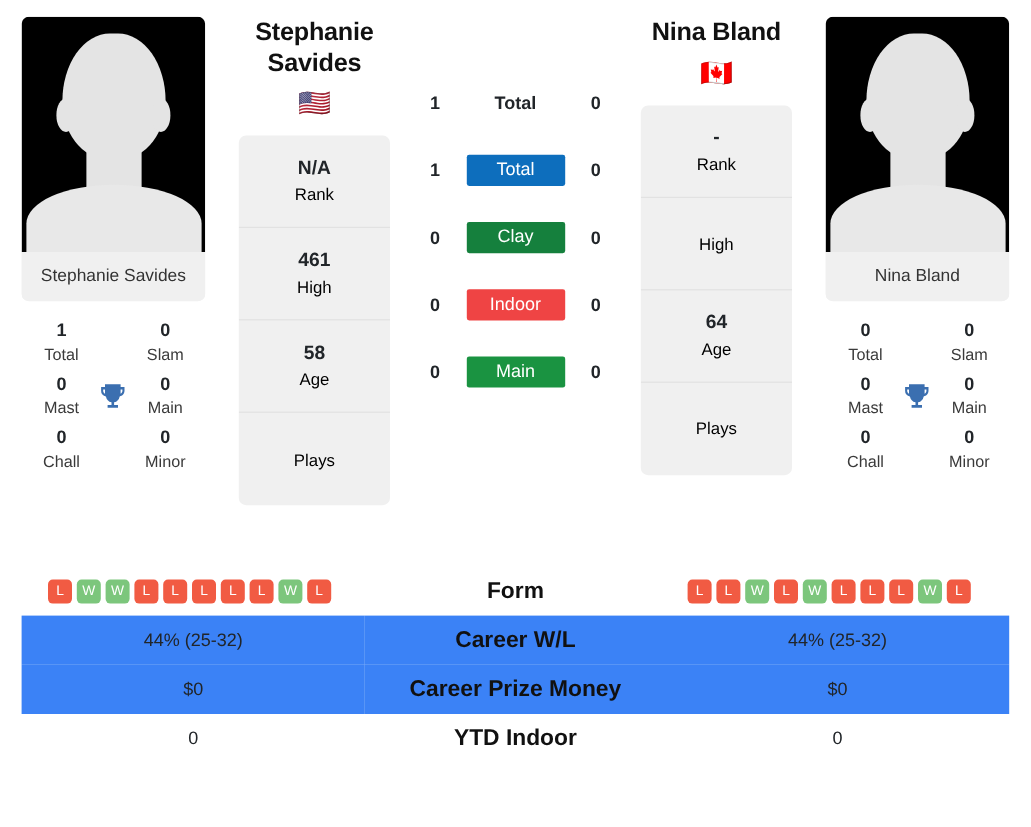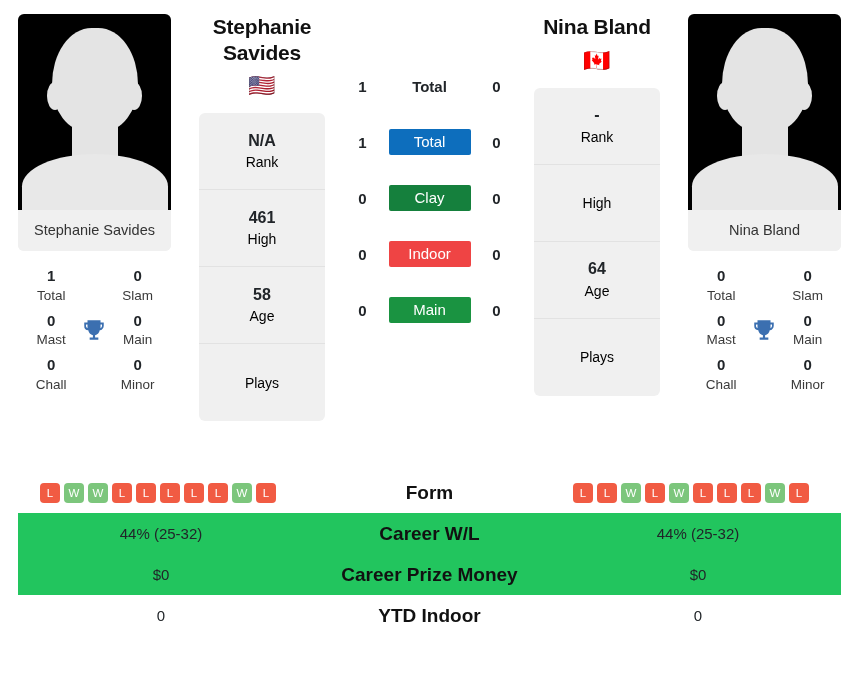--- a/index.html
+++ b/index.html
@@ -231,21 +231,21 @@
   }
 
   
   .stats-table {
     width: 823px;
     margin: 0 auto;
     border-collapse: collapse;
     table-layout: fixed;
   }
   .stats-table tr { height: 41px; }
-  .stats-table tr.shaded { background: #22c55e; }
+  .stats-table tr.shaded { background: #3b82f6; }
   .stats-table td {
     padding: 0 8px;
     box-sizing: border-box;
     vertical-align: middle;
   }
   .td-left, .td-right {
     width: 286px;
     text-align: center;
     font-size: 15px;
     color: #212529;

